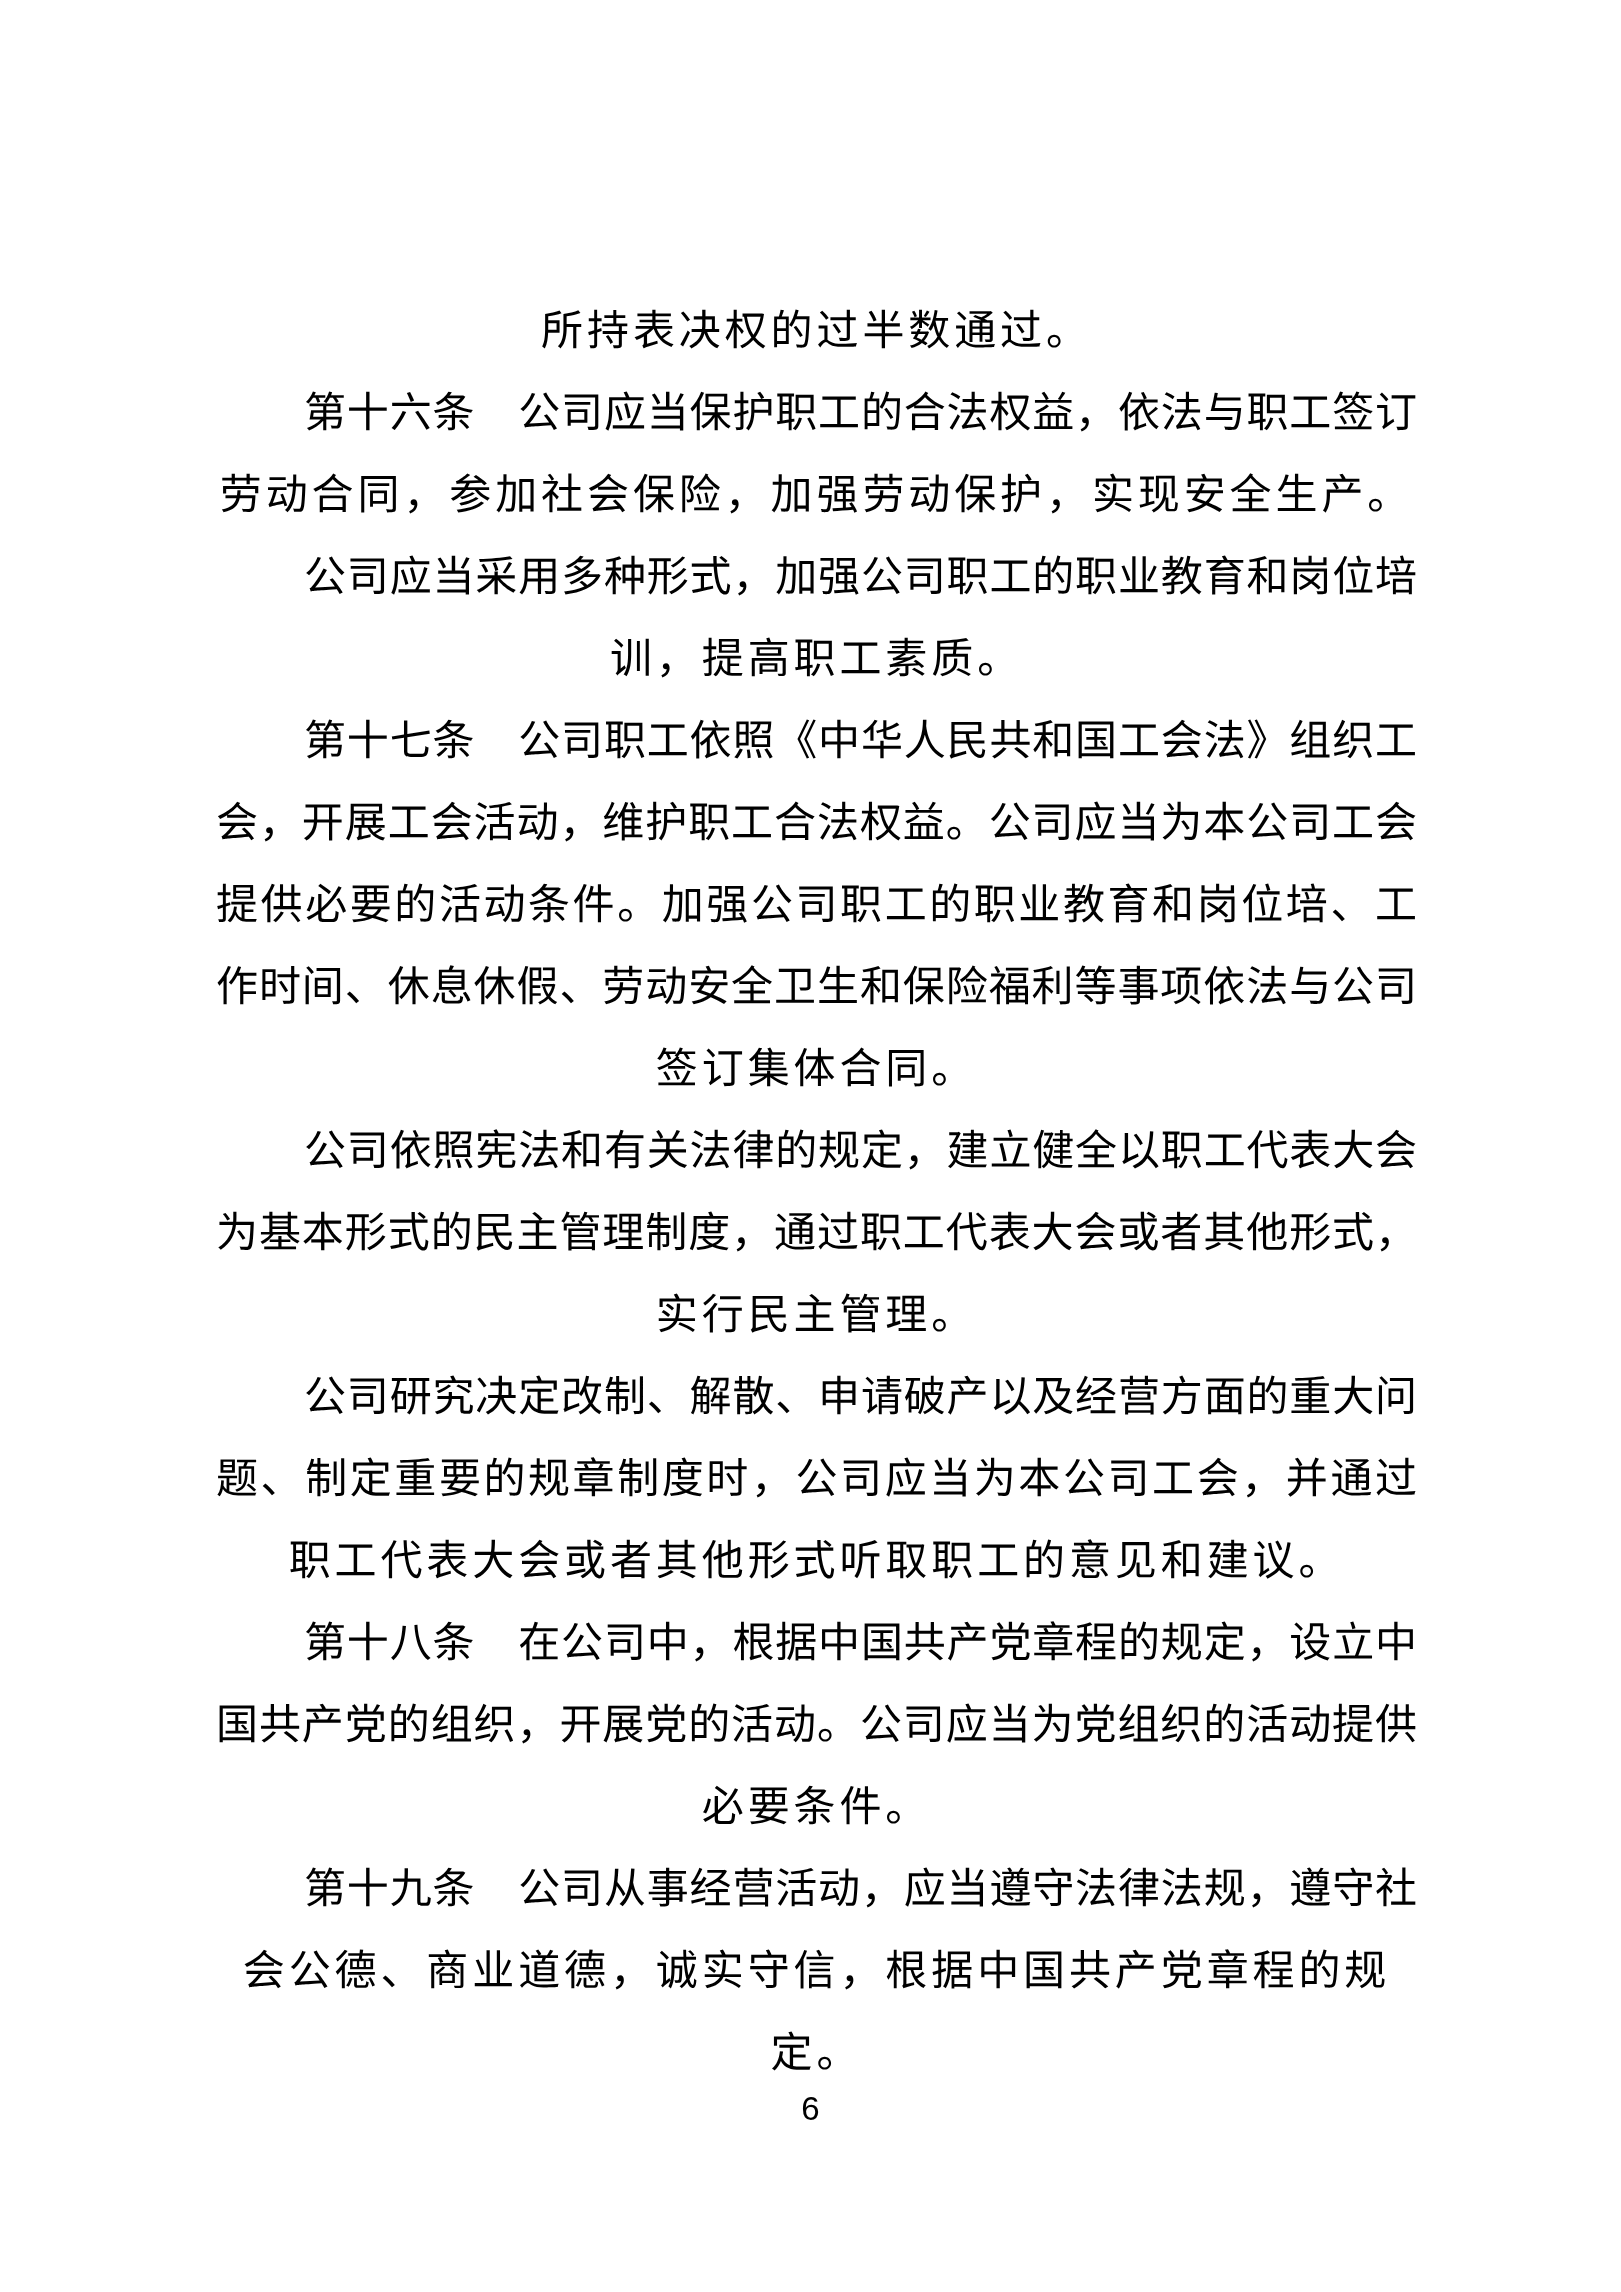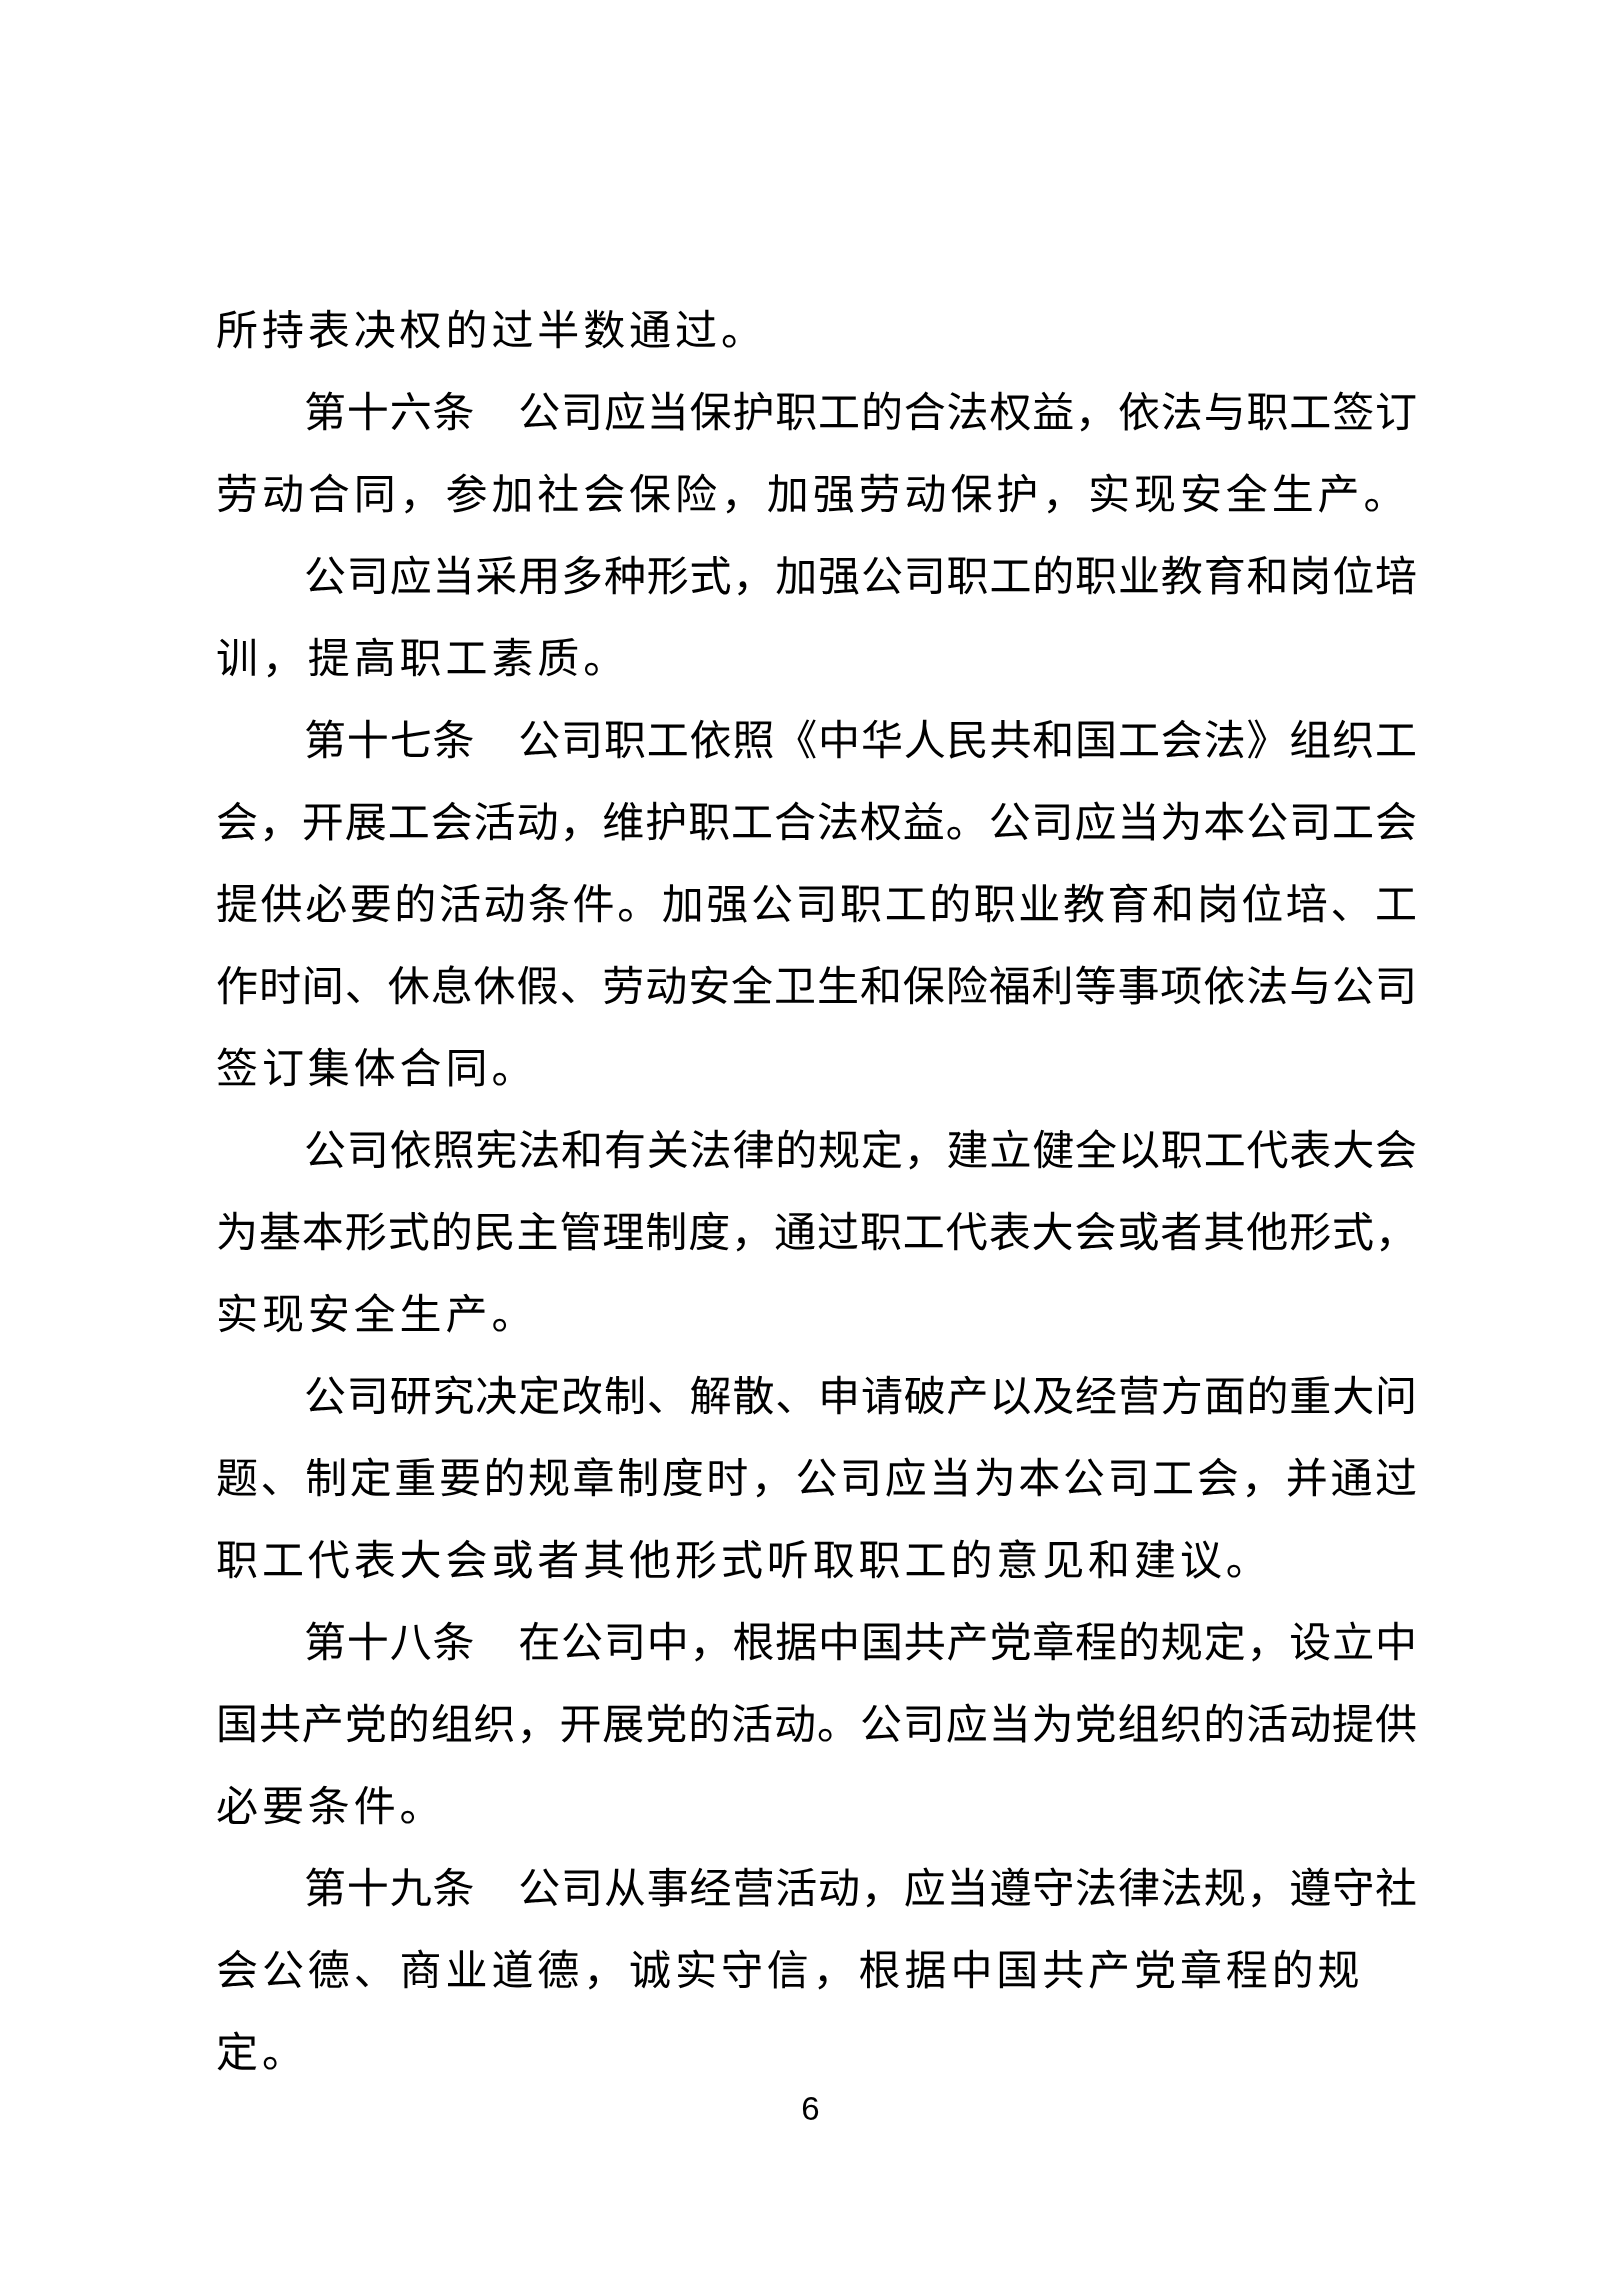--- a/index.html
+++ b/index.html
@@ -29,21 +29,21 @@
     overflow: visible;
   }
   
   .j {
     text-align: justify;
     text-align-last: justify;
     text-justify: inter-character;
   }
   
   .last {
-    text-align: left;
+    text-align: center;
     letter-spacing: 3.9px;
   }
   
   .in {
     padding-left: 88px;
   }
   .page-footer {
     position: absolute;
     left: 0;
     right: 0;
@@ -68,21 +68,21 @@
     <div class="line last">劳动合同，参加社会保险，加强劳动保护，实现安全生产。</div>
     <div class="line j in">公司应当采用多种形式，加强公司职工的职业教育和岗位培</div>
     <div class="line last">训，提高职工素质。</div>
     <div class="line j in">第十七条　公司职工依照《中华人民共和国工会法》组织工</div>
     <div class="line j">会，开展工会活动，维护职工合法权益。公司应当为本公司工会</div>
     <div class="line j">提供必要的活动条件。加强公司职工的职业教育和岗位培、工</div>
     <div class="line j">作时间、休息休假、劳动安全卫生和保险福利等事项依法与公司</div>
     <div class="line last">签订集体合同。</div>
     <div class="line j in">公司依照宪法和有关法律的规定，建立健全以职工代表大会</div>
     <div class="line j">为基本形式的民主管理制度，通过职工代表大会或者其他形式，</div>
-    <div class="line last">实现安全生产。</div>
+    <div class="line last">实行民主管理。</div>
     <div class="line j in">公司研究决定改制、解散、申请破产以及经营方面的重大问</div>
     <div class="line j">题、制定重要的规章制度时，公司应当为本公司工会，并通过</div>
     <div class="line last">职工代表大会或者其他形式听取职工的意见和建议。</div>
     <div class="line j in">第十八条　在公司中，根据中国共产党章程的规定，设立中</div>
     <div class="line j">国共产党的组织，开展党的活动。公司应当为党组织的活动提供</div>
     <div class="line last">必要条件。</div>
     <div class="line j in">第十九条　公司从事经营活动，应当遵守法律法规，遵守社</div>
     <div class="line last">会公德、商业道德，诚实守信，根据中国共产党章程的规定。</div>
   </div>
 

